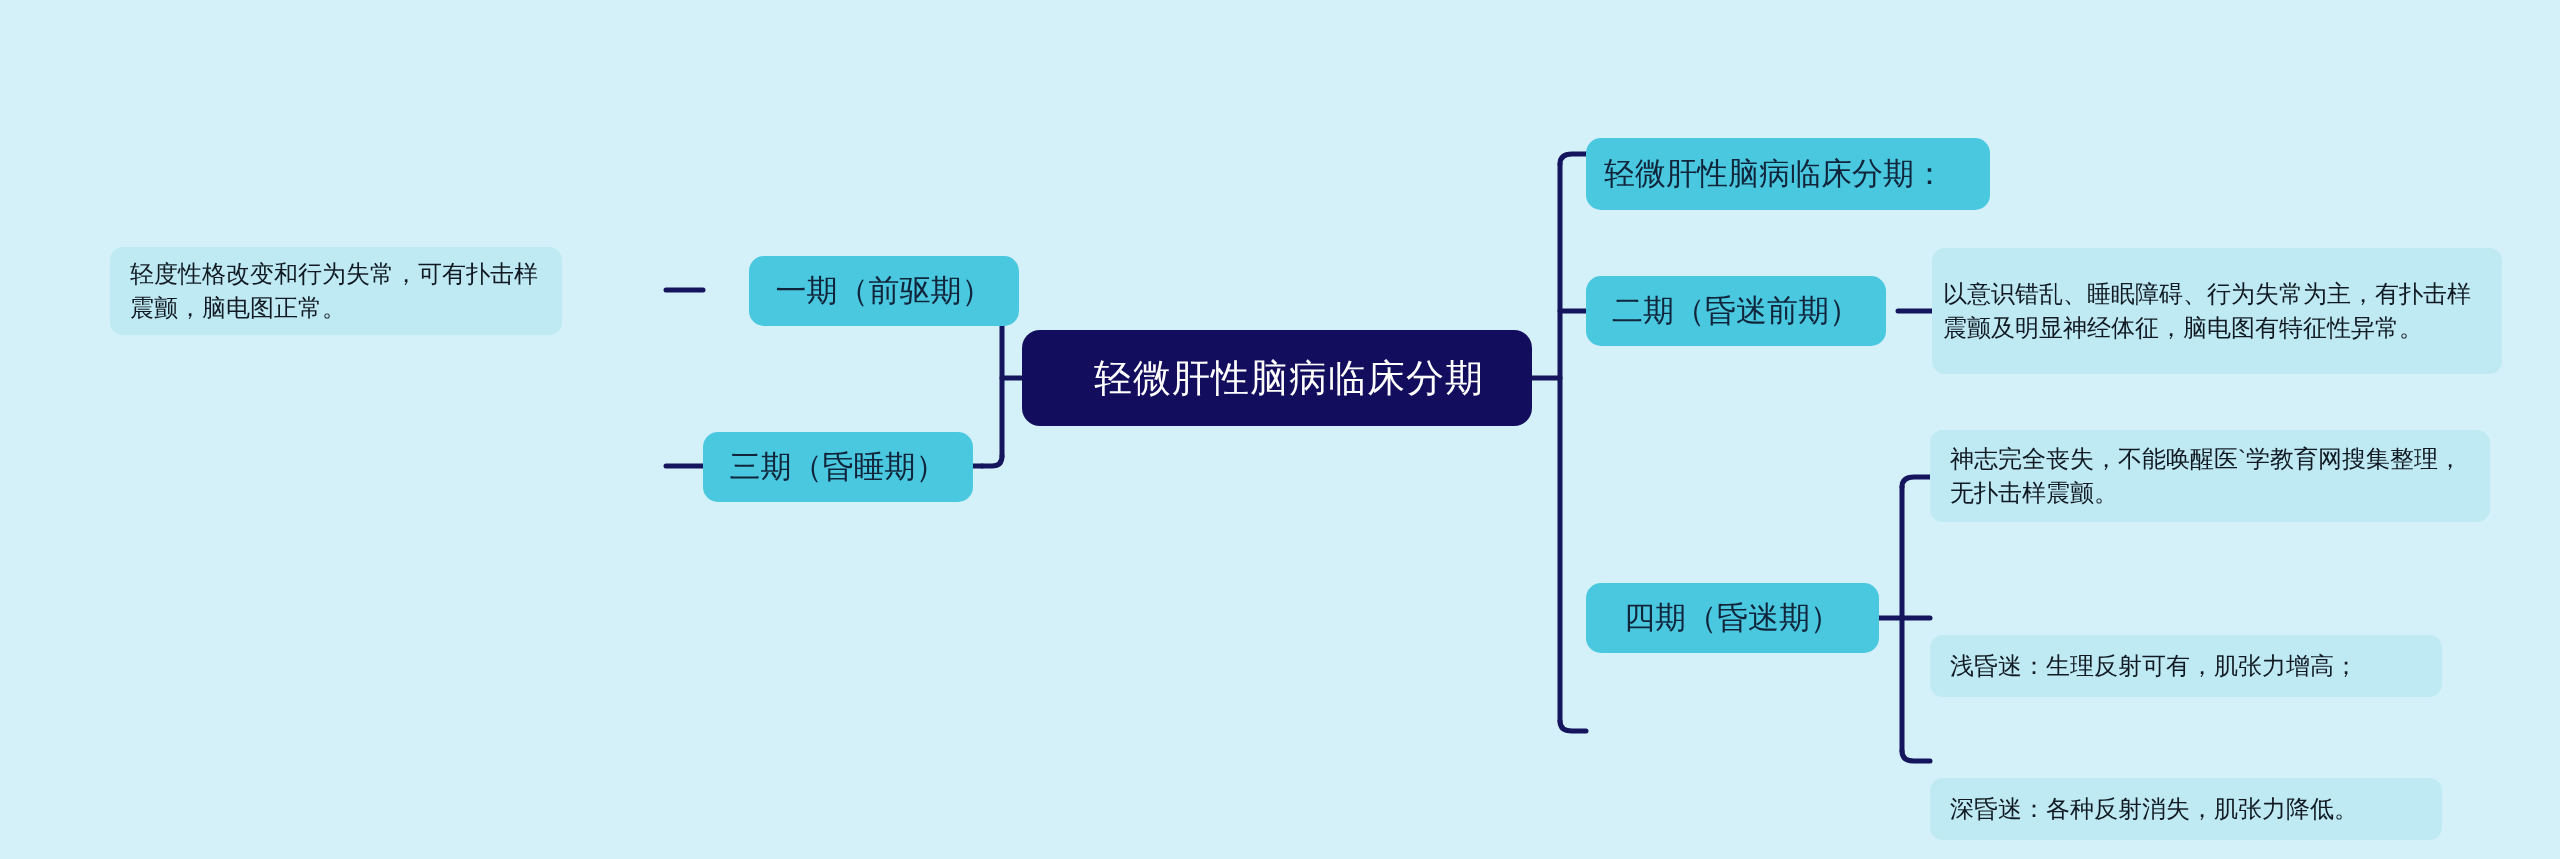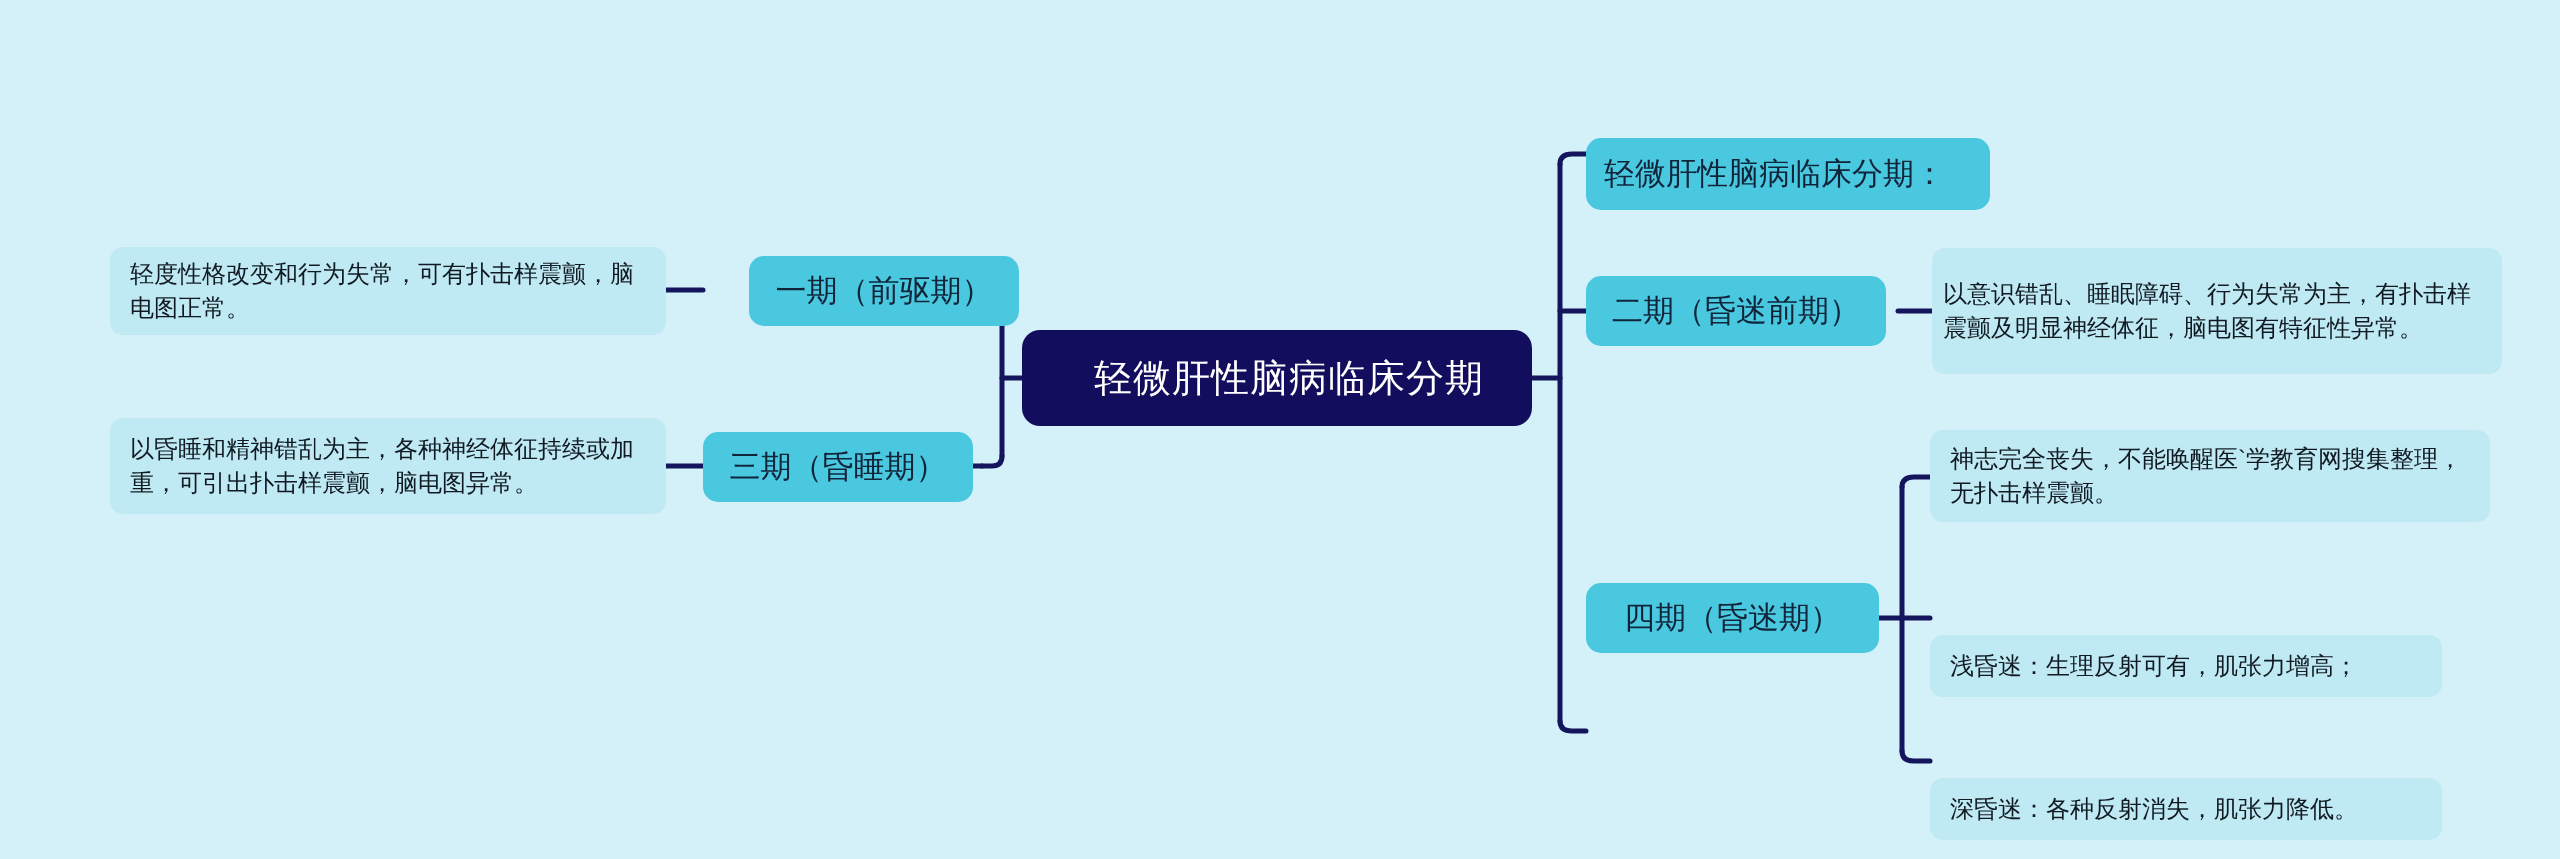--- a/index.html
+++ b/index.html
@@ -117,31 +117,28 @@
   </svg>
 
   <div class="node node-root" style="left:1022px; top:330px; width:510px; height:96px;">
     <span>轻微肝性脑病临床分期</span>
   </div>
 
   <div class="node node-branch align-center" style="left:703px; top:256px; width:270px; height:70px;margin-left:46px;">
     <span>一期（前驱期）</span>
   </div>
 
-  <div class="node node-leaf" style="left:110px; top:247px; width:556px; height:88px;">
+  <div class="node node-leaf" style="left:110px; top:247px; width:452px; height:88px;">
     <span>轻度性格改变和行为失常，可有扑击样震颤，脑电图正常。</span>
   </div>
 
   <div class="node node-branch align-center" style="left:703px; top:432px; width:270px; height:70px;">
     <span>三期（昏睡期）</span>
   </div>
 
-  <div class="node node-leaf" style="left:110px; top:418px; width:556px; height:96px;">
-    <span>以昏睡和精神错乱为主，各种神经体征持续或加重，可引出扑击样震颤，脑电图异常。</span>
-  </div>
 
   <div class="node node-branch" style="left:1586px; top:118px; width:404px; height:72px;margin-top:20px;">
     <span>轻微肝性脑病临床分期：</span>
   </div>
 
   <div class="node node-branch align-center" style="left:1586px; top:276px; width:300px; height:70px;">
     <span>二期（昏迷前期）</span>
   </div>
 
   <div class="node node-leaf" style="left:1932px; top:248px; width:570px; height:126px;padding-left:11px;">

